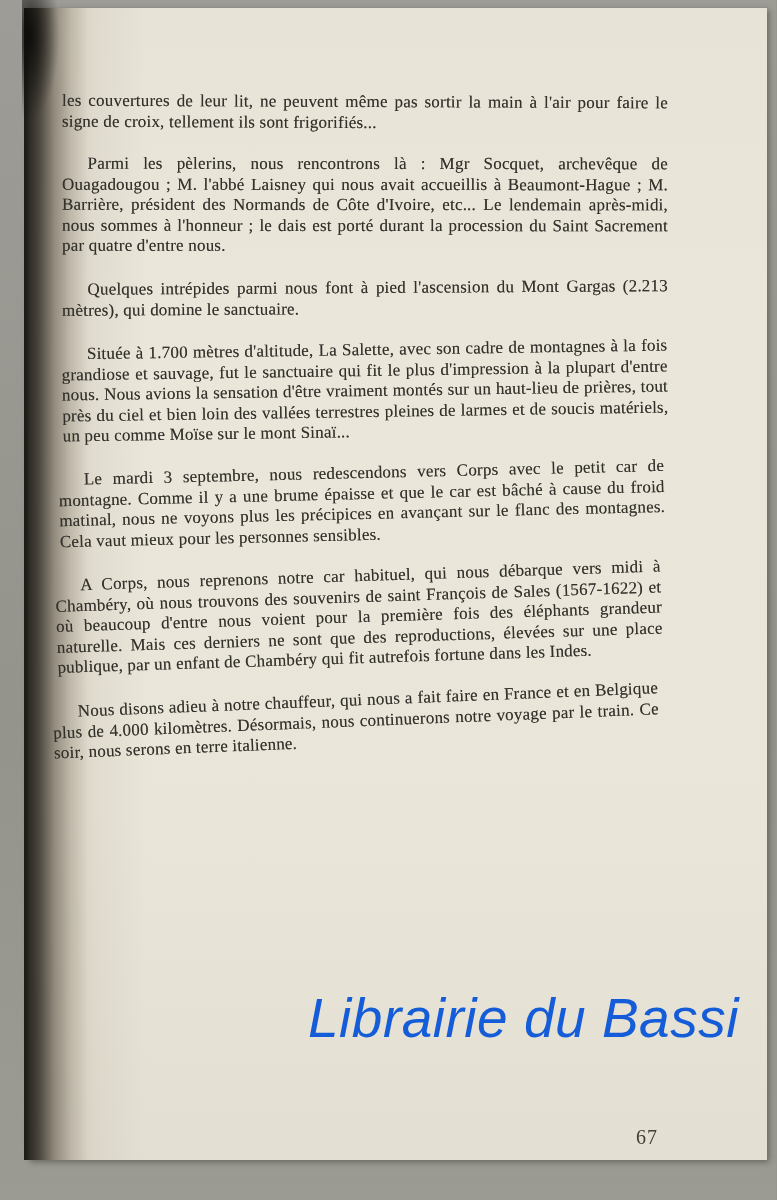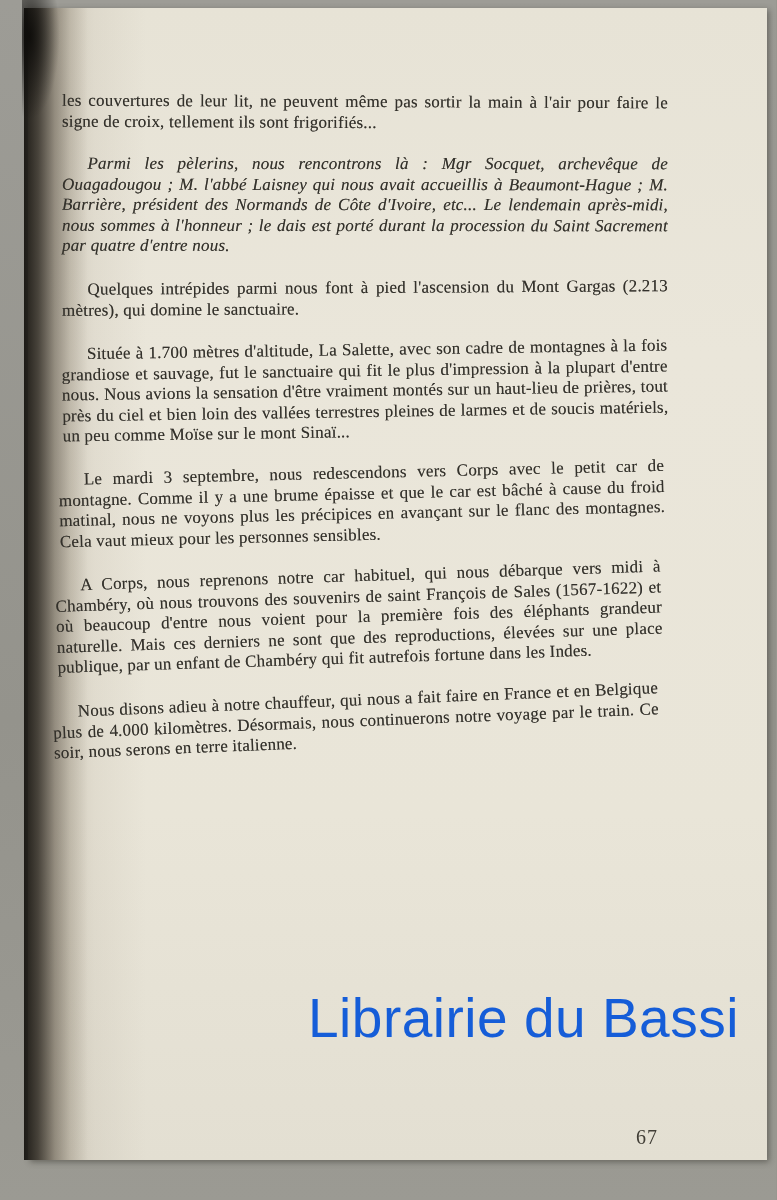--- a/index.html
+++ b/index.html
@@ -72,21 +72,21 @@
   }
 
   .text-block p {
     margin: 0 0 21px 0;
     text-indent: 1.5em;
     transform-origin: 50% 50%;
   }
   .text-block p.no-indent { text-indent: 0; }
 
   .text-block p:nth-of-type(1) { transform: rotate(0.25deg); }
-  .text-block p:nth-of-type(2) { transform: rotate(0.05deg); font-style: italic; }
+  .text-block p:nth-of-type(2) { transform: rotate(0.05deg); }
   .text-block p:nth-of-type(3) { transform: rotate(-0.35deg); }
   .text-block p:nth-of-type(4) { transform: rotate(-0.85deg); }
   .text-block p:nth-of-type(5) { transform: rotate(-1.35deg) translateX(-3px); }
   .text-block p:nth-of-type(6) { transform: rotate(-1.85deg) translateX(-6px); }
   .text-block p:nth-of-type(7) { transform: rotate(-2.3deg) translateX(-9px); }
 
   .watermark {
     position: absolute;
     left: 308px;
     top: 986px;
@@ -124,15 +124,15 @@
       <p>Située à 1.700 mètres d'altitude, La Salette, avec son cadre de montagnes à la fois grandiose et sauvage, fut le sanctuaire qui fit le plus d'impression à la plupart d'entre nous. Nous avions la sensation d'être vraiment montés sur un haut-lieu de prières, tout près du ciel et bien loin des vallées terrestres pleines de larmes et de soucis matériels, un peu comme Moïse sur le mont Sinaï...</p>
       <p>Le mardi 3 septembre, nous redescendons vers Corps avec le petit car de montagne. Comme il y a une brume épaisse et que le car est bâché à cause du froid matinal, nous ne voyons plus les précipices en avançant sur le flanc des montagnes. Cela vaut mieux pour les personnes sensibles.</p>
       <p>A Corps, nous reprenons notre car habituel, qui nous débarque vers midi à Chambéry, où nous trouvons des souvenirs de saint François de Sales (1567-1622) et où beaucoup d'entre nous voient pour la première fois des éléphants grandeur naturelle. Mais ces derniers ne sont que des reproductions, élevées sur une place publique, par un enfant de Chambéry qui fit autrefois fortune dans les Indes.</p>
       <p>Nous disons adieu à notre chauffeur, qui nous a fait faire en France et en Belgique plus de 4.000 kilomètres. Désormais, nous continuerons notre voyage par le train. Ce soir, nous serons en terre italienne.</p>
     </div>
 
     <div class="page-number">67</div>
 
   </div>
 
-  <div class="watermark" style="color: rgb(21, 93, 216);">Librairie du Bassi</div>
+  <div class="watermark" style="color: rgb(21, 93, 216); font-style: italic;">Librairie du Bassi</div>
 
 </div>
 
 </body></html>

